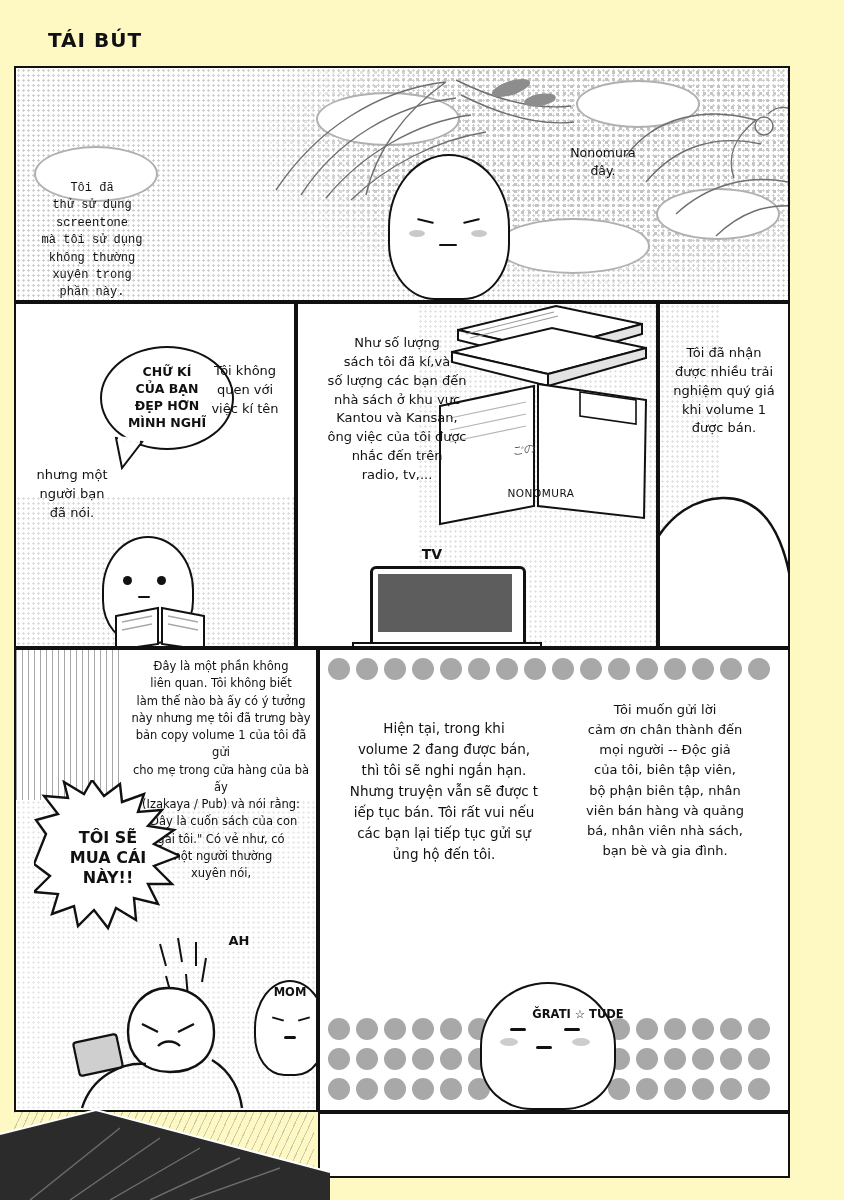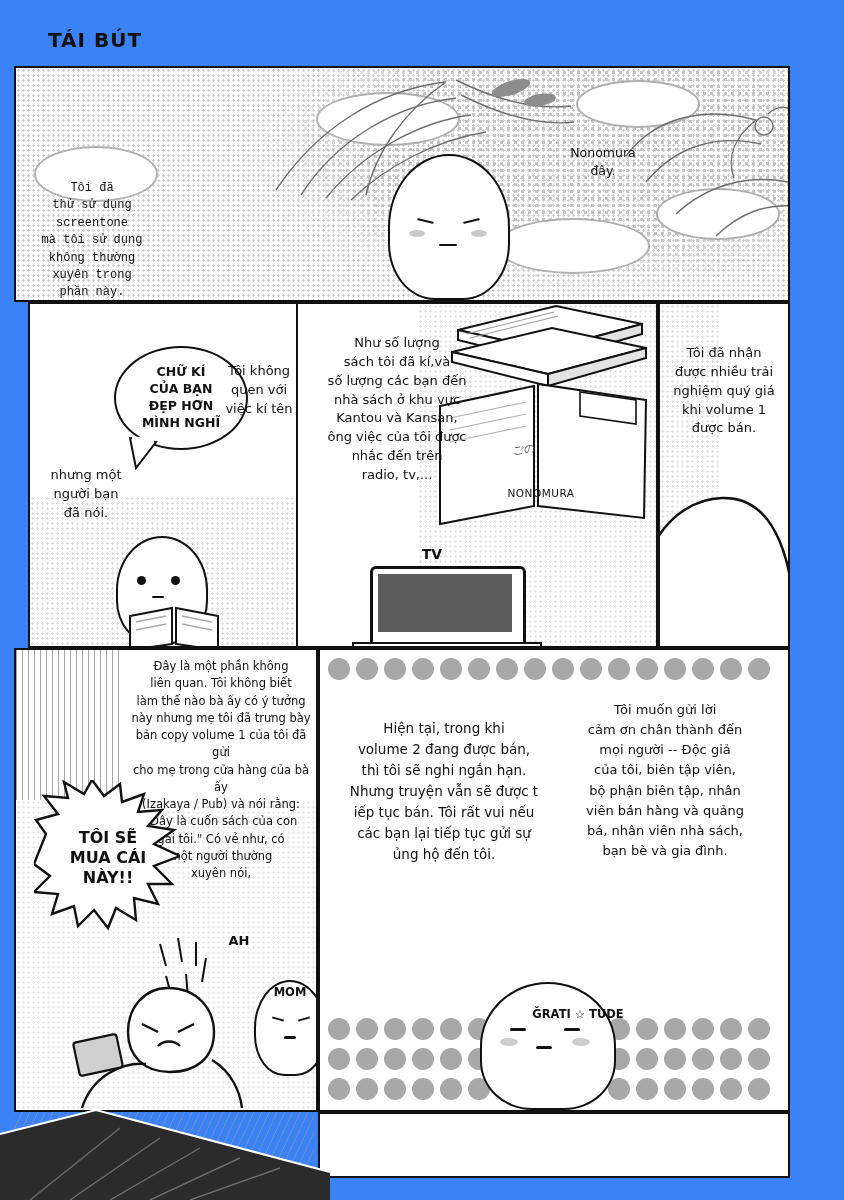--- a/index.html
+++ b/index.html
@@ -1,19 +1,19 @@
 <!DOCTYPE html>
 <html><head>
 <meta charset="utf-8">
 <style>
   html,body{margin:0;padding:0;background:#fff;}
   body{width:844px;height:1200px;position:relative;overflow:hidden;
        font-family:"DejaVu Sans",sans-serif;color:#111;}
 
-  .page{position:absolute;left:0;top:0;width:844px;height:1200px;background:#3b82f6;}
+  .page{position:absolute;left:0;top:0;width:844px;height:1200px;background:#fef9c3;}
 
   
   .title{position:absolute;left:48px;top:28px;font-size:20px;font-weight:bold;
          letter-spacing:1px;font-family:"DejaVu Sans",sans-serif;}
 
   
   .panel{position:absolute;border:2px solid #111;background:#fff;overflow:hidden;}
   .dots-md{background-image:radial-gradient(#c4c4c4 1.8px, transparent 2px);
            background-size:7px 7px;}
   .dots-sm{background-image:radial-gradient(#d0d0d0 1.2px, transparent 1.4px);
@@ -99,21 +99,21 @@
 thử sử dụng
 screentone
 mà tôi sử dụng
 không thường
 xuyên trong
 phần này.</div>
     <div class="txt hand" style="left:528px;top:76px;width:118px;font-size:12.5px;">Nonomura
 đây.</div>
   </div>
 
-  <div class="panel" style="left:28px;top:302px;width:278px;height:342px;">
+  <div class="panel" style="left:14px;top:302px;width:278px;height:342px;">
     <div class="dots-sm" style="position:absolute;left:0;bottom:0;width:100%;height:150px;opacity:.7;"></div>
 
     <div class="bubble" style="left:84px;top:42px;width:130px;height:100px;font-size:12.5px;font-weight:bold;">
       <span>CHỮ KÍ
 CỦA BẠN
 ĐẸP HƠN
 MÌNH NGHĨ</span>
     </div>
     <svg style="position:absolute;left:96px;top:132px;" width="40" height="34" viewBox="0 0 40 34">
       <path d="M4 2 L30 6 L10 32 Z" fill="#fff" stroke="#111" stroke-width="2"></path>

